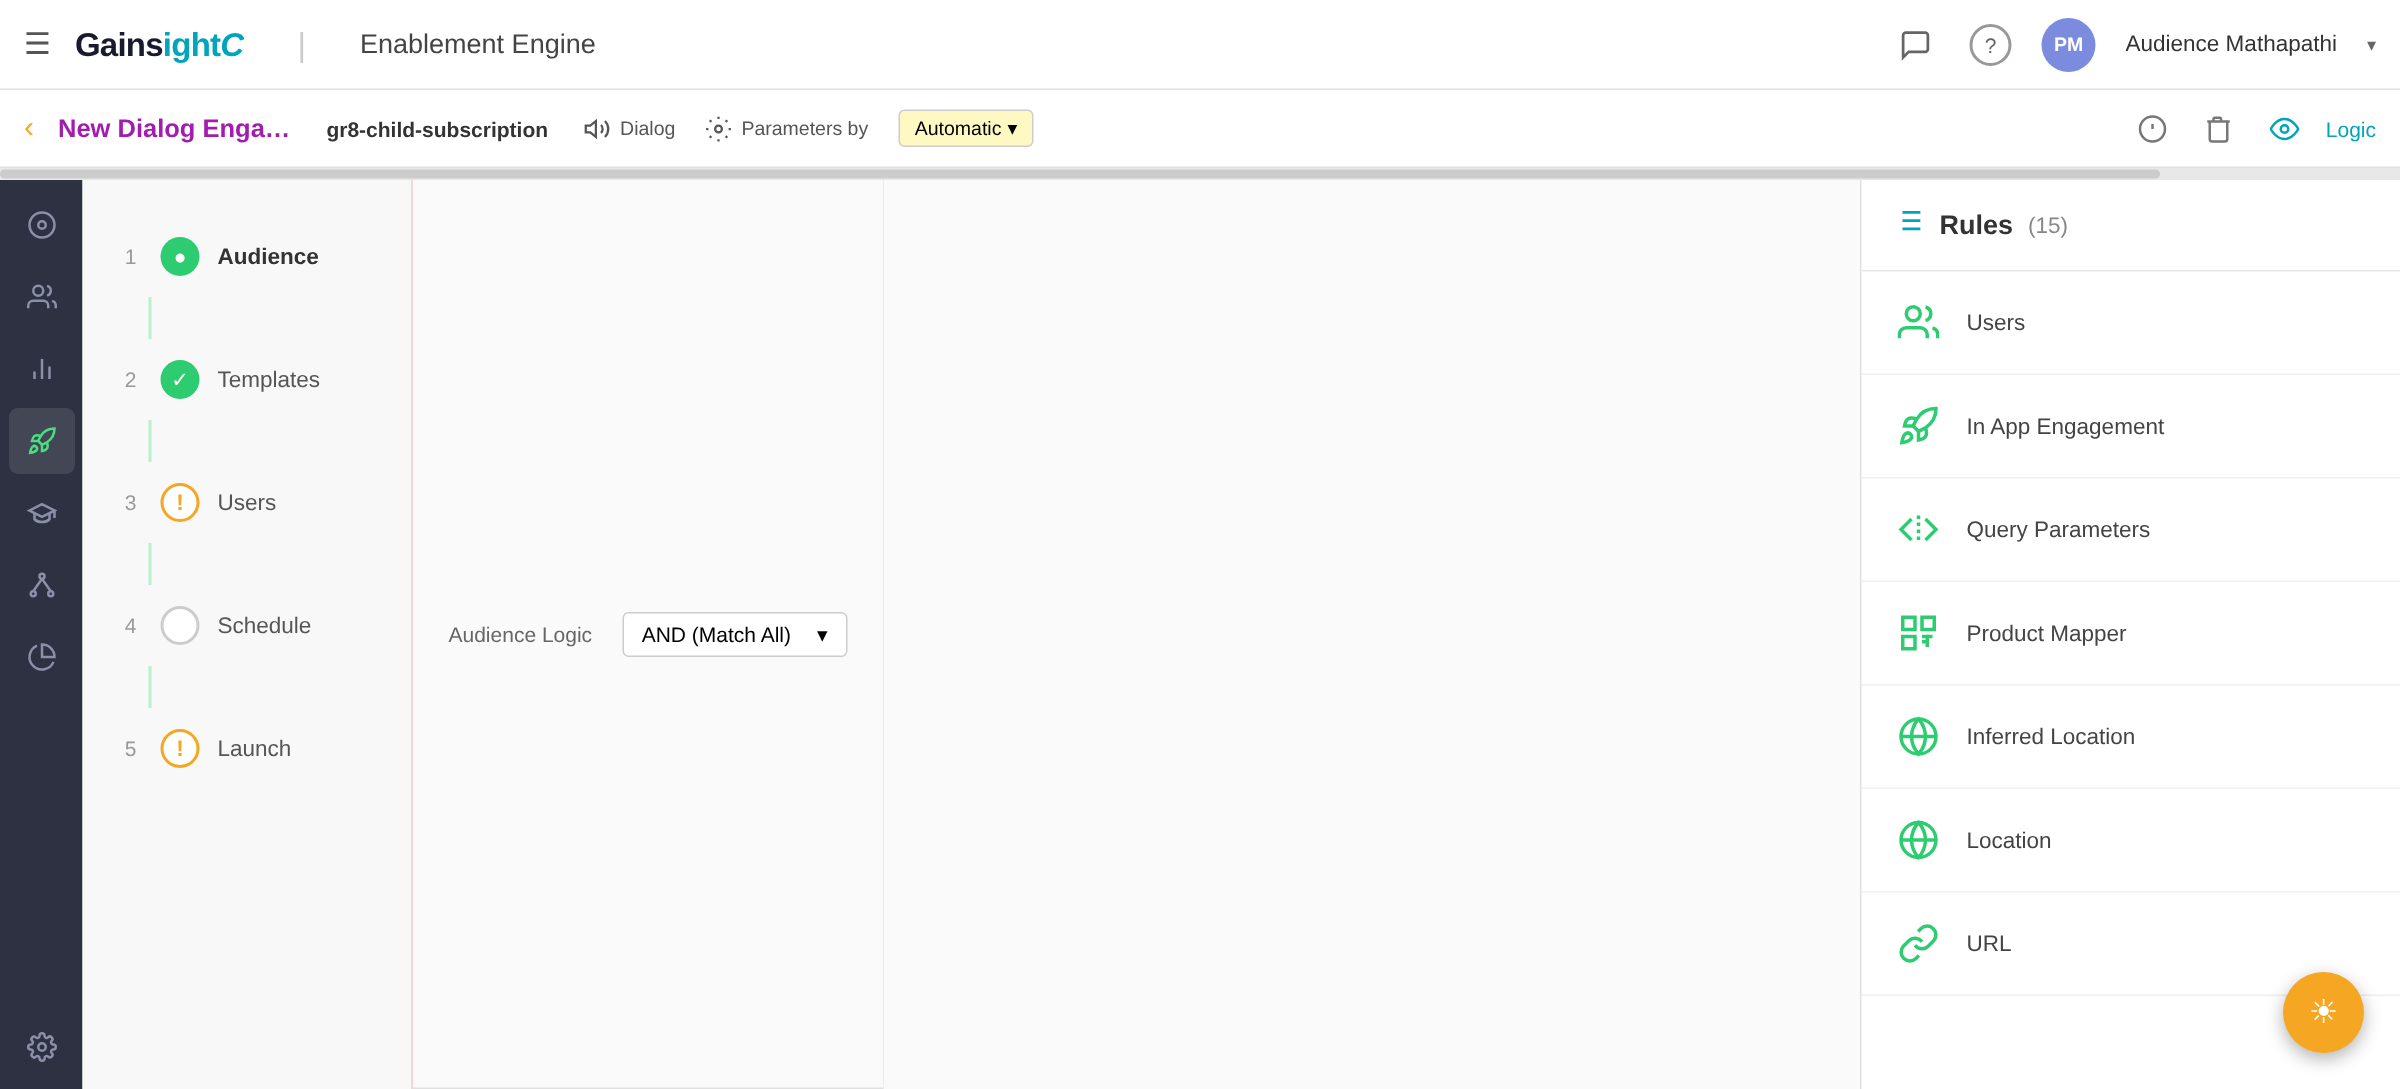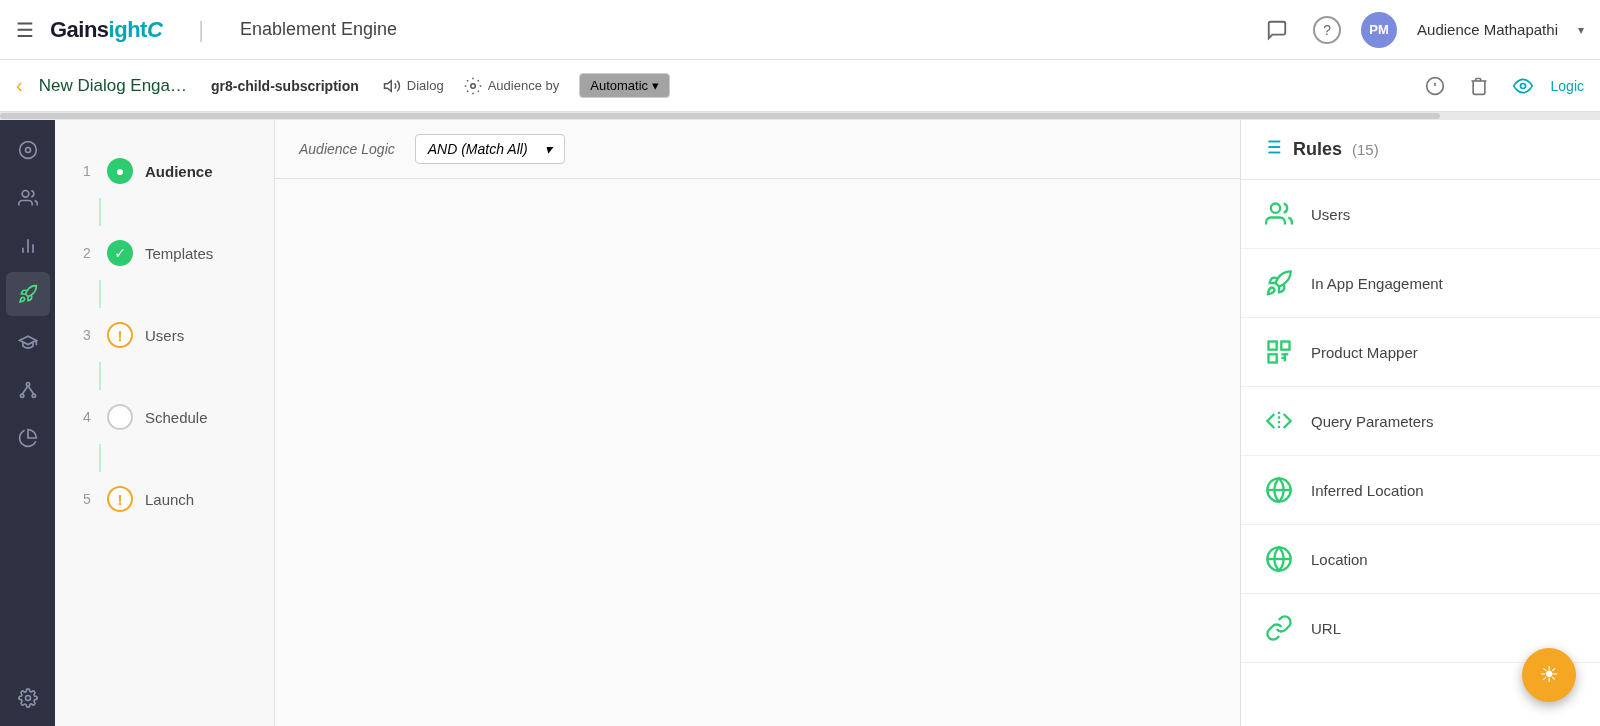--- a/index.html
+++ b/index.html
@@ -23,25 +23,25 @@
     .user-name { font-size: 15px; color: #333; font-weight: 500; }
     .chevron-down { color: #666; font-size: 12px; }
 
     
     .sub-header {
       display: flex; align-items: center; height: 52px;
       background: #fff; border-bottom: 1px solid #e0e0e0;
       padding: 0 16px; gap: 16px;
     }
     .back-btn { color: #f5a623; font-size: 20px; cursor: pointer; }
-    .page-title { font-size: 17px; color: #14532d; font-weight: 400; }
+    .page-title { font-size: 17px; color: #a21caf; font-weight: 700; }
     .subscription-badge { font-size: 14px; color: #333; font-weight: 600; margin-left: 8px; }
     .sub-header-meta { display: flex; align-items: center; gap: 20px; margin-left: 8px; }
     .meta-item { display: flex; align-items: center; gap: 6px; font-size: 13px; color: #555; }
-    .triggered-select { display: flex; align-items: center; gap: 4px; background: #a3a3a3; border: 1px solid #ccc; border-radius: 4px; padding: 4px 10px; font-size: 13px; cursor: pointer; }
+    .triggered-select { display: flex; align-items: center; gap: 4px; background: #fef9c3; border: 1px solid #ccc; border-radius: 4px; padding: 4px 10px; font-size: 13px; cursor: pointer; }
     .sub-header-actions { margin-left: auto; display: flex; align-items: center; gap: 12px; }
     .action-icon { width: 32px; height: 32px; display: flex; align-items: center; justify-content: center; cursor: pointer; color: #777; font-size: 16px; }
     .cancel-btn { color: #00a4bd; font-size: 14px; font-weight: 500; cursor: pointer; border: none; background: none; }
 
     
     .scroll-bar { height: 8px; background: #e8e8e8; position: relative; }
     .scroll-thumb { position: absolute; left: 0; top: 1px; height: 6px; width: 90%; background: #ccc; border-radius: 3px; }
 
     
     .main-layout { display: flex; height: calc(726px - 60px - 52px - 8px); }
@@ -65,21 +65,21 @@
     .step-circle { width: 26px; height: 26px; border-radius: 50%; display: flex; align-items: center; justify-content: center; flex-shrink: 0; }
     .step-circle.green { background: #2ecc71; }
     .step-circle.green-check { background: #2ecc71; }
     .step-circle.warning { background: #fff; border: 2px solid #f5a623; }
     .step-circle.outline { background: #fff; border: 2px solid #ccc; }
     .step-label { font-size: 15px; color: #555; }
     .step-label.active { color: #333; font-weight: 600; }
     .step-connector { width: 2px; height: 28px; background: #b8f0d0; margin-left: 44px; }
 
     
-    .main-content { flex: 1; background: #fca5a5; display: flex; flex-direction: column; overflow: hidden; font-style: italic; }
+    .main-content { flex: 1; background: #fca5a5; display: flex; flex-direction: row; overflow: hidden; }
     .content-toolbar { background: #fafafa; border-bottom: 1px solid #e0e0e0; padding: 14px 24px; display: flex; align-items: center; gap: 20px; }
     .toolbar-label { font-size: 14px; color: #666; }
     .dropdown-select { display: flex; align-items: center; gap: 8px; background: #fff; border: 1px solid #ccc; border-radius: 4px; padding: 6px 12px; font-size: 14px; cursor: pointer; min-width: 150px; justify-content: space-between; }
     .content-area { flex: 1; background: #fafafa; }
 
     
     .rules-panel { width: 360px; background: #fff; border-left: 1px solid #e0e0e0; flex-shrink: 0; display: flex; flex-direction: column; }
     .rules-header { display: flex; align-items: center; gap: 10px; padding: 16px 20px; border-bottom: 1px solid #e8e8e8; }
     .rules-list-icon { color: #00a4bd; font-size: 20px; }
     .rules-title { font-size: 18px; font-weight: 600; color: #333; }
@@ -136,21 +136,21 @@
         <circle cx="12" cy="12" r="3"></circle>
         <line x1="12" y1="1" x2="12" y2="3"></line>
         <line x1="12" y1="21" x2="12" y2="23"></line>
         <line x1="4.22" y1="4.22" x2="5.64" y2="5.64"></line>
         <line x1="18.36" y1="18.36" x2="19.78" y2="19.78"></line>
         <line x1="1" y1="12" x2="3" y2="12"></line>
         <line x1="21" y1="12" x2="23" y2="12"></line>
         <line x1="4.22" y1="19.78" x2="5.64" y2="18.36"></line>
         <line x1="18.36" y1="5.64" x2="19.78" y2="4.22"></line>
       </svg>
-      <span>Audience by</span>
+      <span>Parameters by</span>
     </div>
     <div class="triggered-select">
       <span>Automatic</span>
       <span>▾</span>
     </div>
   </div>
   <div class="sub-header-actions">
     <div class="action-icon">
       <svg width="20" height="20" viewBox="0 0 24 24" fill="none" stroke="#777" stroke-width="2">
         <circle cx="12" cy="12" r="10"></circle>
@@ -331,45 +331,45 @@
           <path d="M9 12H4s.55-3.03 2-4c1.62-1.08 5 0 5 0"></path>
           <path d="M12 15v5s3.03-.55 4-2c1.08-1.62 0-5 0-5"></path>
         </svg>
       </div>
       <span class="rule-label">In App Engagement</span>
     </div>
 
     <div class="rule-item">
       <div class="rule-icon">
         <svg width="28" height="28" viewBox="0 0 24 24" fill="none" stroke="#2ecc71" stroke-width="2">
+          <polyline points="16 18 22 12 16 6"></polyline>
+          <polyline points="8 6 2 12 8 18"></polyline>
+          <line x1="12" y1="4" x2="12" y2="20" stroke-dasharray="2,2"></line>
+        </svg>
+      </div>
+      <span class="rule-label">Query Parameters</span>
+    </div>
+
+    <div class="rule-item">
+      <div class="rule-icon">
+        <svg width="28" height="28" viewBox="0 0 24 24" fill="none" stroke="#2ecc71" stroke-width="2">
           <rect x="3" y="3" width="7" height="7"></rect>
             <rect x="14" y="3" width="7" height="7"></rect>
           <rect x="3" y="14" width="7" height="7"></rect>
           <path d="M14 17h3v3"></path>
             <path d="M17 14h3"></path>
             <path d="M14 14h3v3"></path>
         </svg>
       </div>
       <span class="rule-label">Product Mapper</span>
     </div>
 
     <div class="rule-item">
       <div class="rule-icon">
         <svg width="28" height="28" viewBox="0 0 24 24" fill="none" stroke="#2ecc71" stroke-width="2">
-          <polyline points="16 18 22 12 16 6"></polyline>
-          <polyline points="8 6 2 12 8 18"></polyline>
-          <line x1="12" y1="4" x2="12" y2="20" stroke-dasharray="2,2"></line>
-        </svg>
-      </div>
-      <span class="rule-label">Query Parameters</span>
-    </div>
-
-    <div class="rule-item">
-      <div class="rule-icon">
-        <svg width="28" height="28" viewBox="0 0 24 24" fill="none" stroke="#2ecc71" stroke-width="2">
           <circle cx="12" cy="12" r="10"></circle>
           <line x1="2" y1="12" x2="22" y2="12"></line>
           <path d="M12 2a15.3 15.3 0 0 1 4 10 15.3 15.3 0 0 1-4 10 15.3 15.3 0 0 1-4-10 15.3 15.3 0 0 1 4-10z"></path>
         </svg>
       </div>
       <span class="rule-label">Inferred Location</span>
     </div>
 
     <div class="rule-item">
       <div class="rule-icon">

